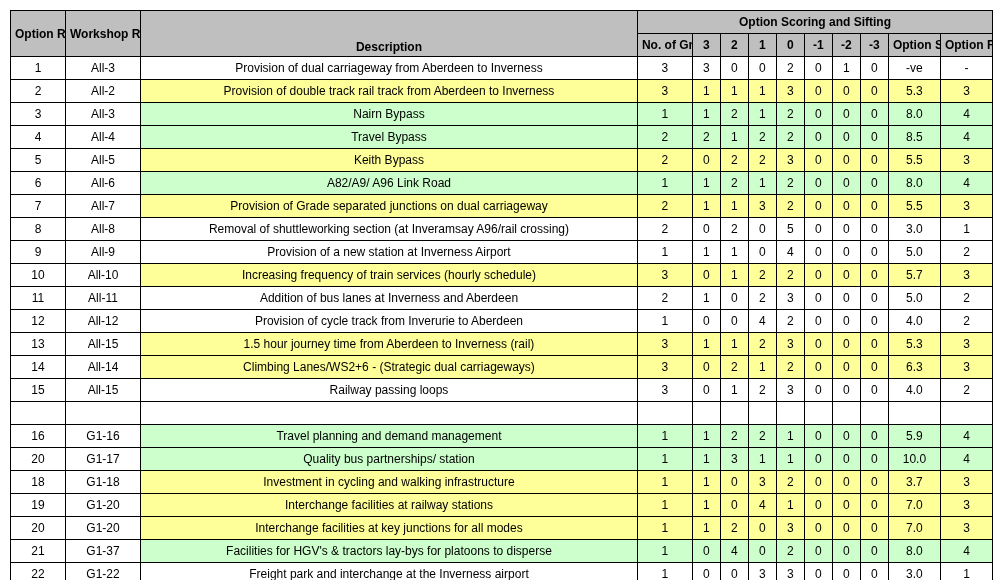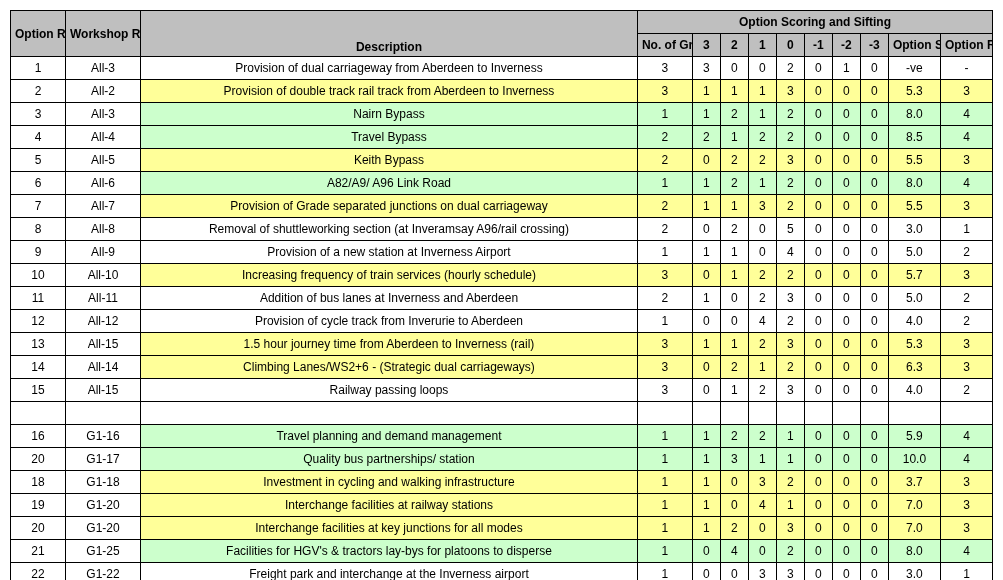--- a/index.html
+++ b/index.html
@@ -374,21 +374,21 @@
           <td class="c-yellow center">0</td>
           <td class="c-yellow center">3</td>
           <td class="c-yellow center">0</td>
           <td class="c-yellow center">0</td>
           <td class="c-yellow center">0</td>
           <td class="c-yellow center">7.0</td>
           <td class="c-yellow center">3</td>
         </tr>
         <tr>
           <td class=" center">21</td>
-          <td class=" center">G1-25</td>
+          <td class=" center">G1-37</td>
           <td class="c-green left">Facilities for HGV's &amp; tractors lay-bys for platoons to disperse</td>
           <td class="c-green center">1</td>
           <td class="c-green center">0</td>
           <td class="c-green center">4</td>
           <td class="c-green center">0</td>
           <td class="c-green center">2</td>
           <td class="c-green center">0</td>
           <td class="c-green center">0</td>
           <td class="c-green center">0</td>
           <td class="c-green center">8.0</td>

